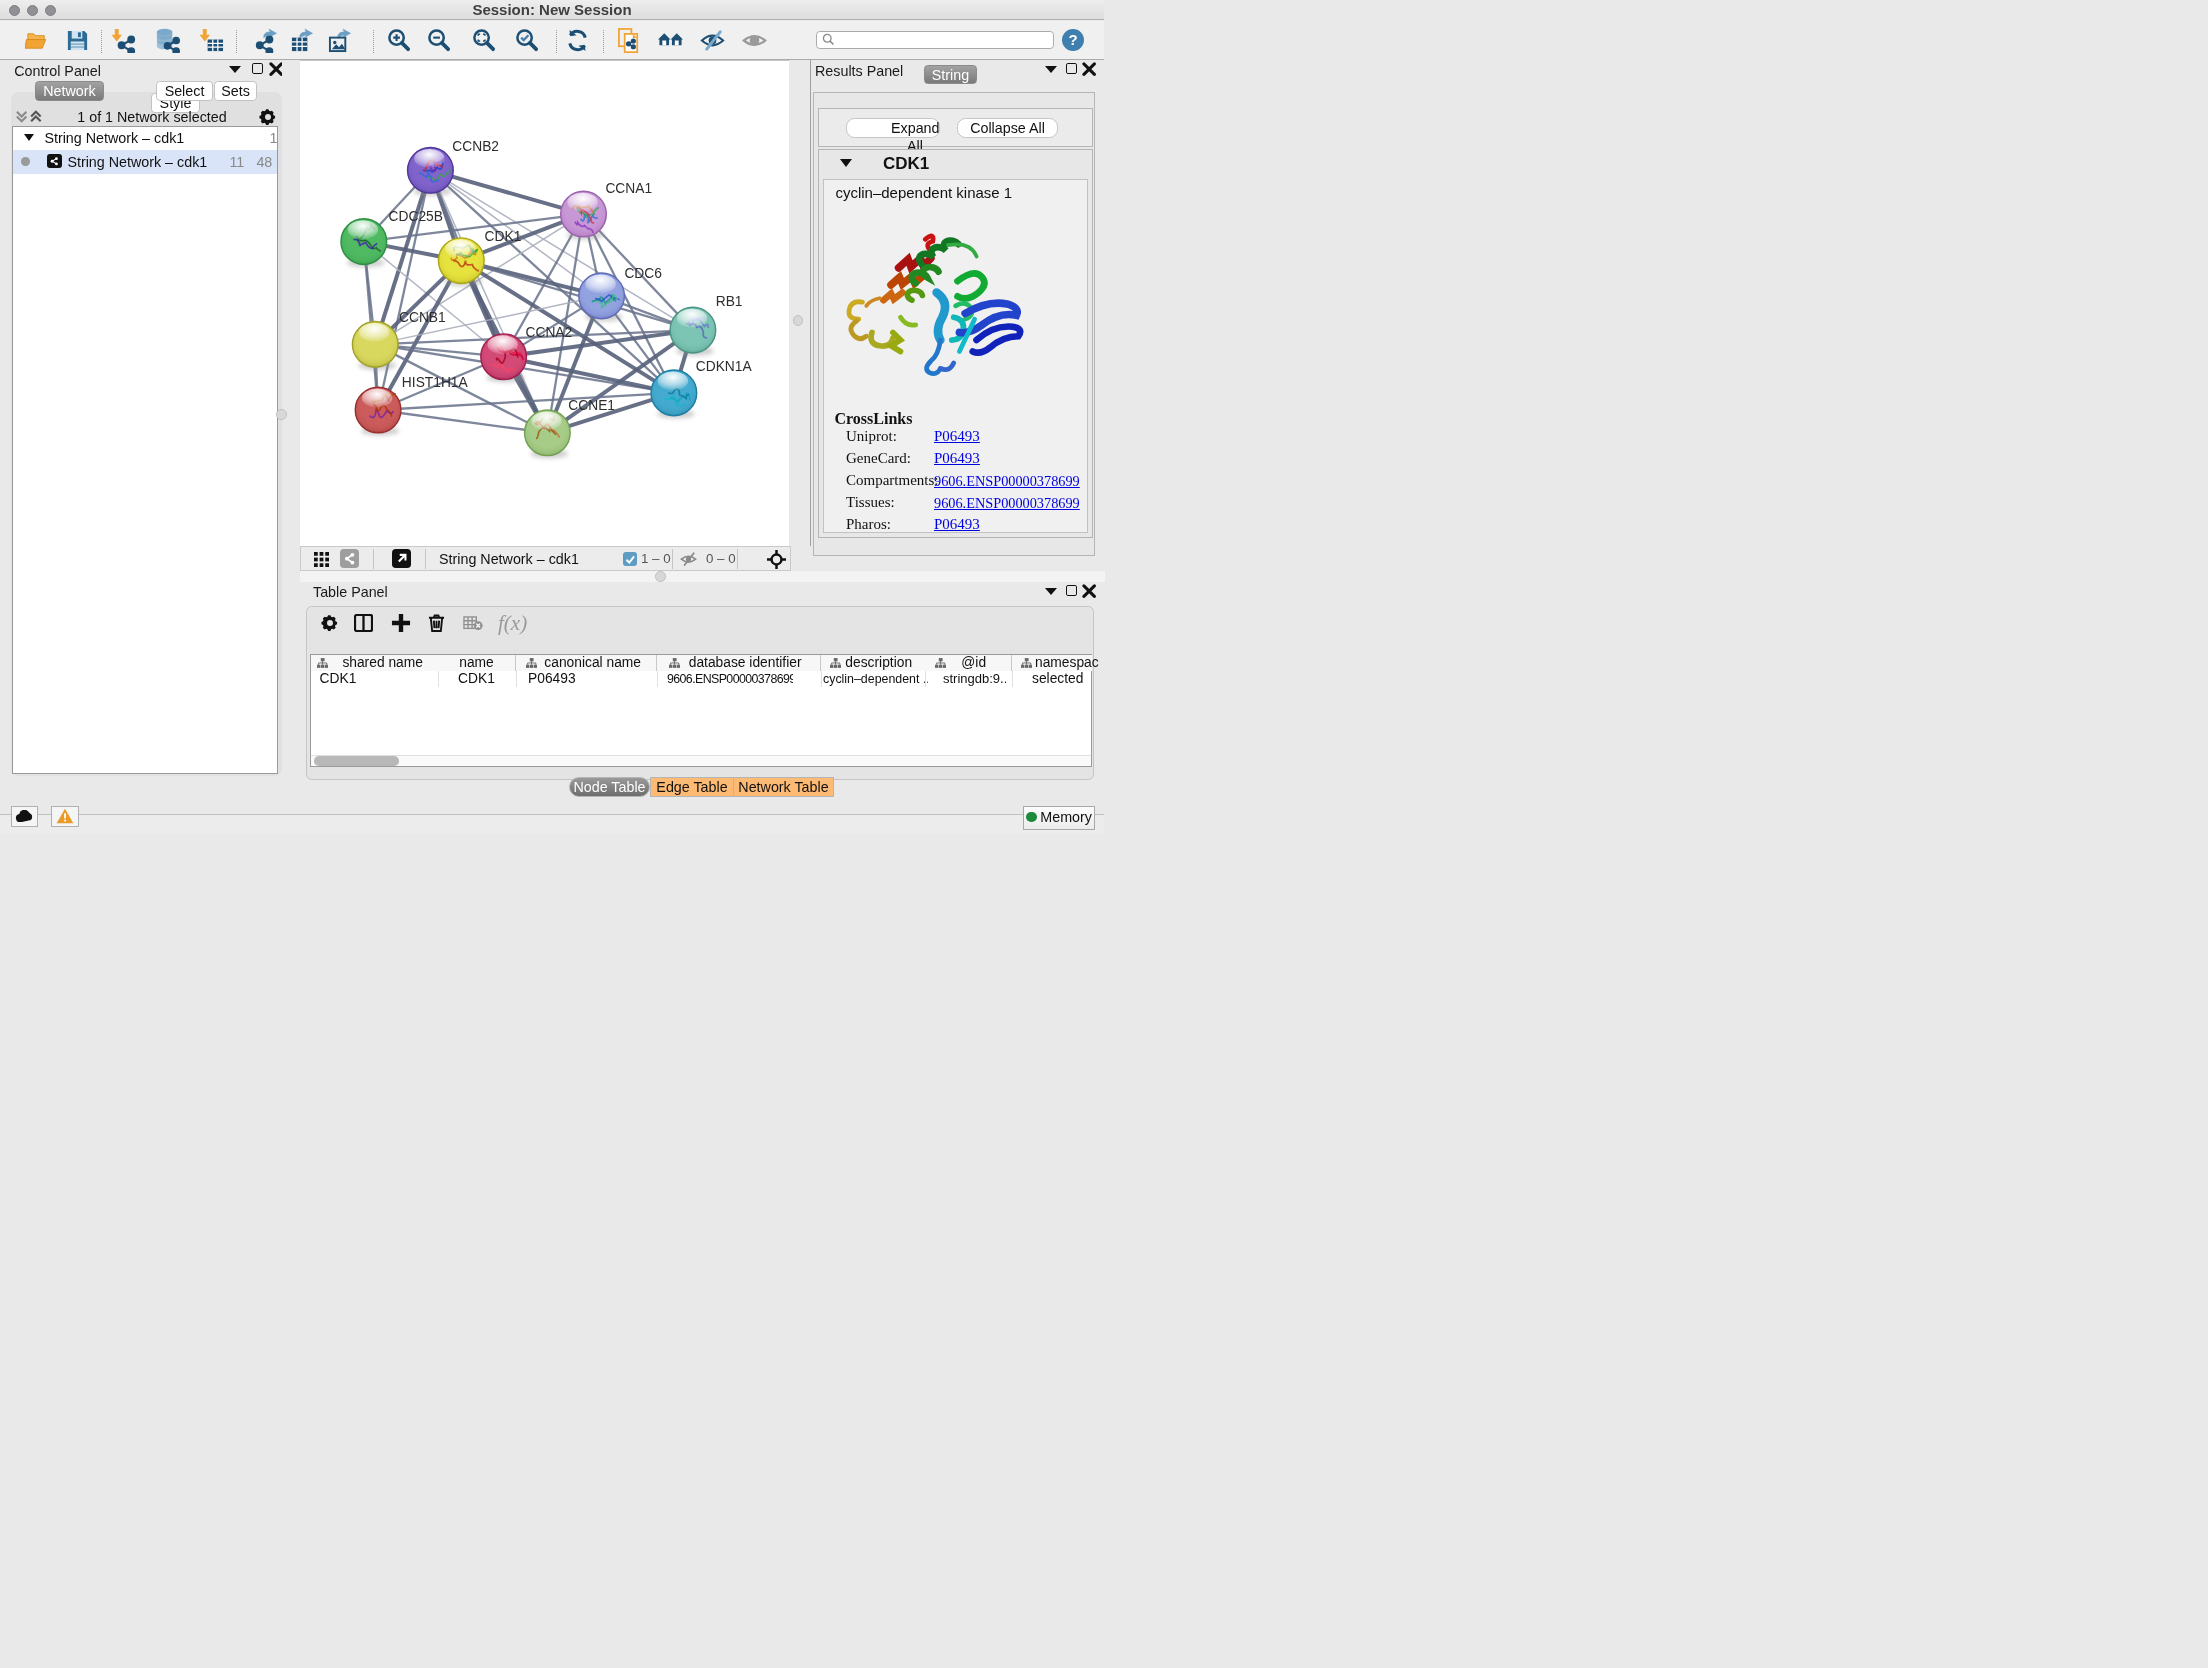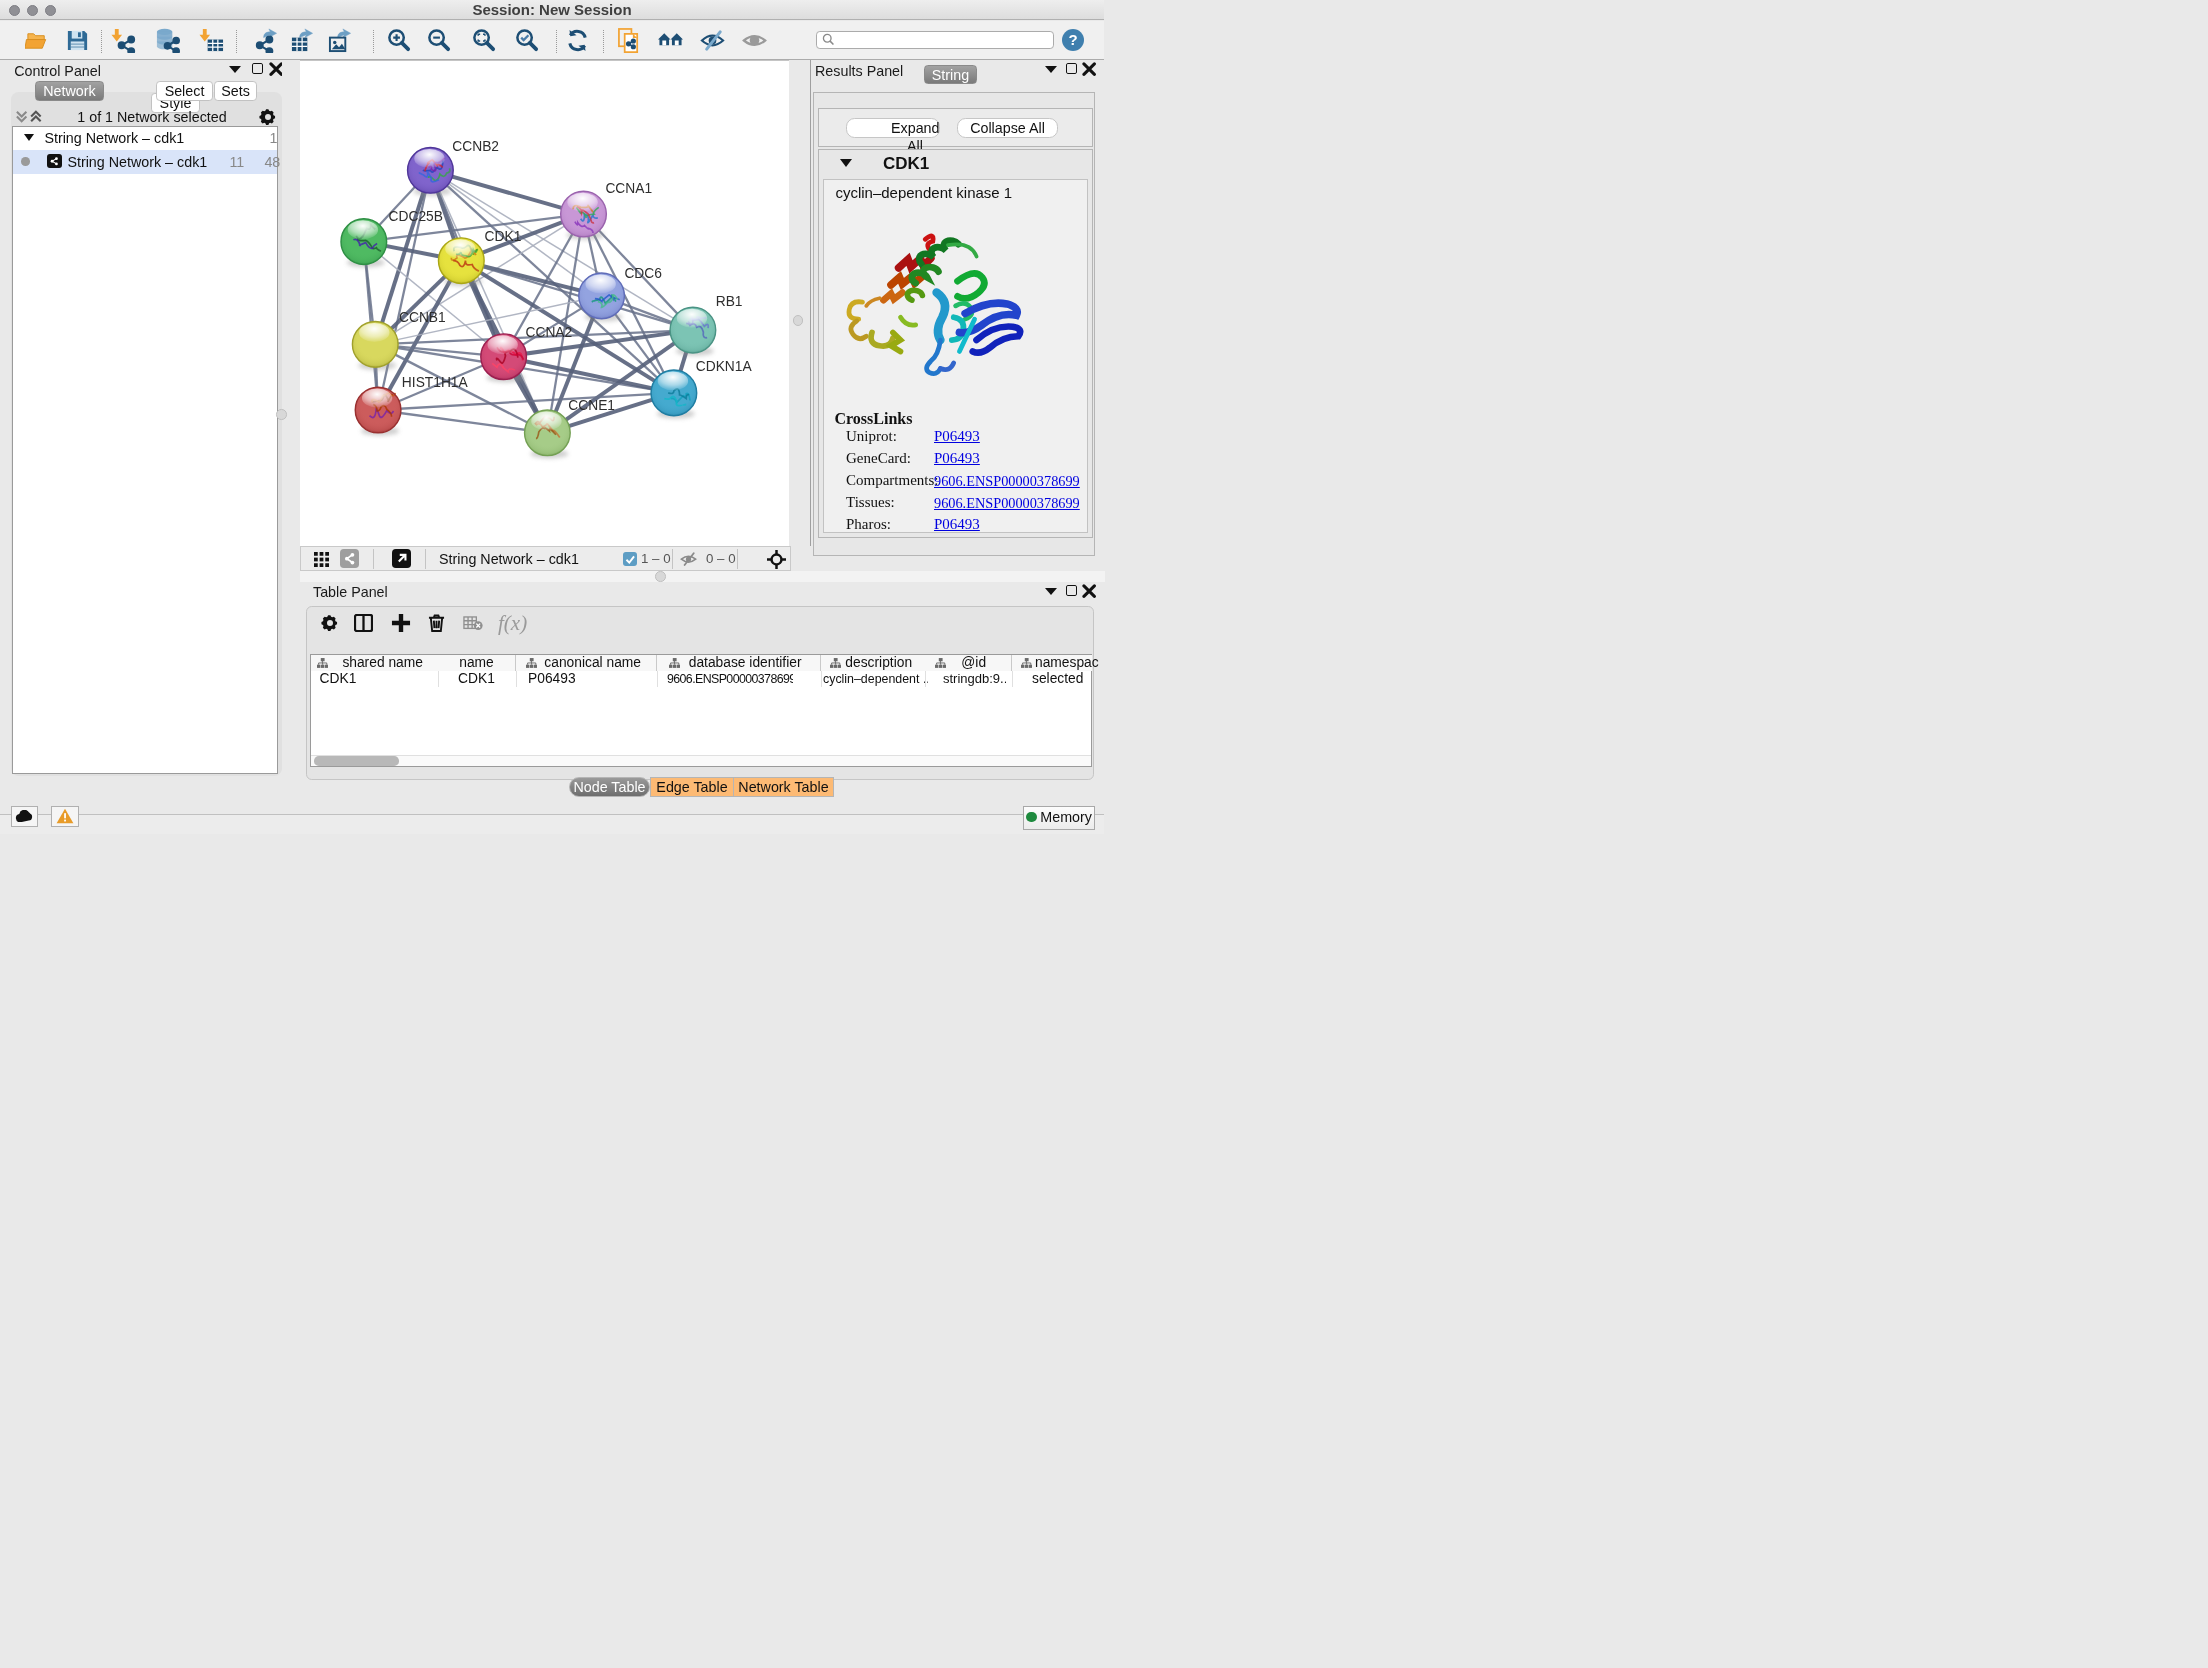--- a/index.html
+++ b/index.html
@@ -265,21 +265,21 @@
   <div class="abs" style="left:7.6px; top:30px; width:8.6px; height:8.6px; border-radius:50%; background:#9a9a9a;"></div>
   <div class="abs" style="left:34px; top:27px; width:14.3px; height:14.3px; background:#111; border-radius:2.9px;"></div>
   <svg class="abs" style="left:36px; top:28.5px;" width="10.5" height="10.5" viewBox="0 0 24 24">
       <path fill="none" stroke="#fff" stroke-width="2.4" d="M17 6 L7 12 L17 18"></path>
       <circle cx="17" cy="6" r="3.2" fill="#fff"></circle>
       <circle cx="7" cy="12" r="3.2" fill="#fff"></circle>
       <circle cx="17" cy="18" r="3.2" fill="#fff"></circle>
     </svg>
   <div class="abs" style="left:54px; top:27px; font-size:14.3px; color:#111;">String Network – cdk1</div>
   <div class="abs" style="left:216px; top:27px; font-size:14.3px; color:#888;">11</div>
-  <div class="abs" style="left:243px; top:27px; font-size:14.3px; color:#888;margin-left:8px;">48</div>
+  <div class="abs" style="left:243px; top:27px; font-size:14.3px; color:#888;">48</div>
 </div>
 
 <div id="lsplit">
     <div class="knob" style="left:-5.7px; top:349px;"></div>
   </div>
 <div id="canvas"></div>
 <div id="rsplit">
     <div class="knob" style="left:3.8px; top:255px;"></div>
   </div>
 <div id="hsplit">

